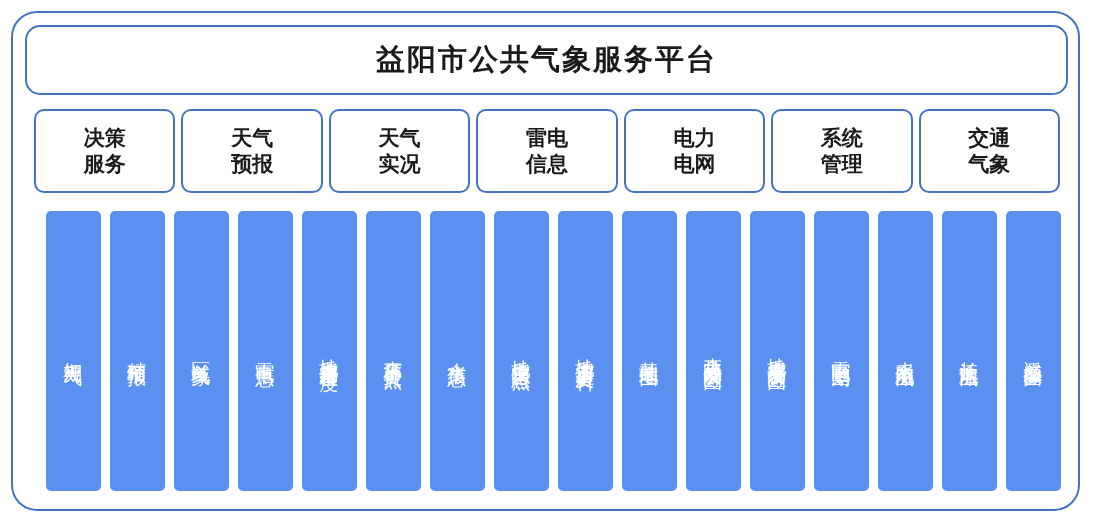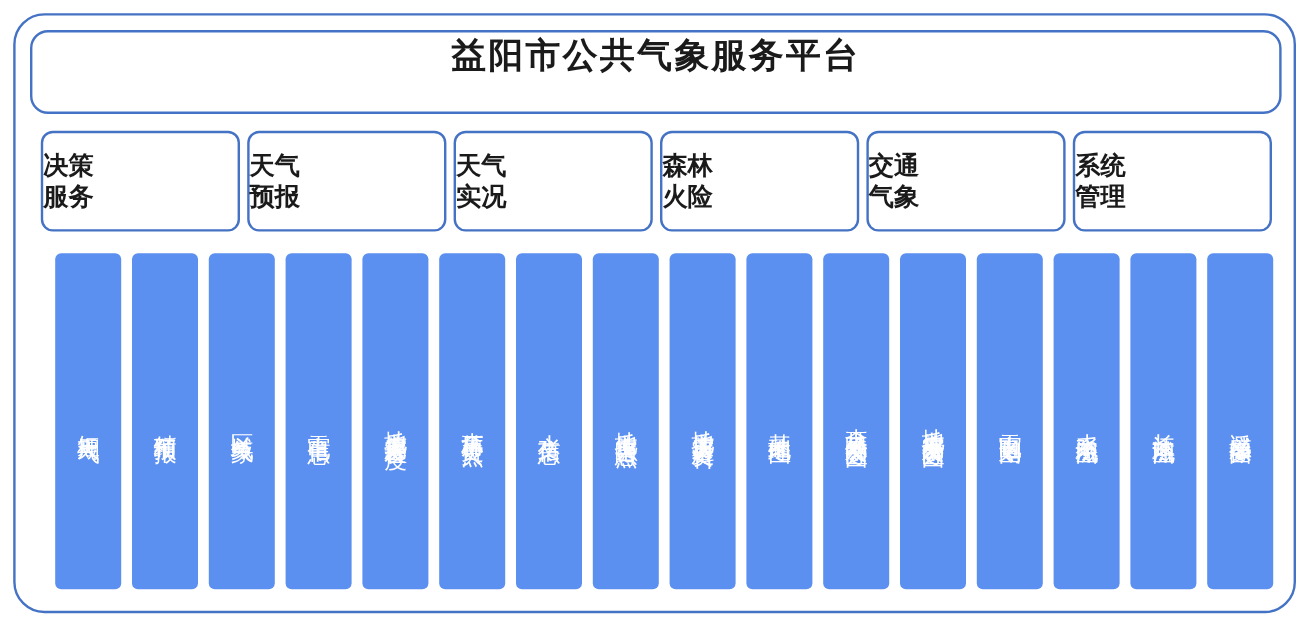--- a/index.html
+++ b/index.html
@@ -28,21 +28,21 @@
     position: absolute;
     left: 12px;
     top: 12px;
     width: 1043px;
     height: 70px;
     box-sizing: border-box;
     border: 2px solid #4472c4;
     border-radius: 15px;
     background: #ffffff;
     display: flex;
-    align-items: flex-start;
+    align-items: center;
     justify-content: center;
   }
   .title-text {
     font-size: 29px;
     font-weight: bold;
     color: #1a1a1a;
     letter-spacing: 2px;
   }
   .nav-row {
     position: absolute;
@@ -54,20 +54,21 @@
     gap: 6px;
   }
   .nav-item {
     flex: 1 1 0;
     box-sizing: border-box;
     border: 2px solid #4472c4;
     border-radius: 10px;
     background: #ffffff;
     display: flex;
     align-items: center;
+    justify-content: center;
     text-align: center;
     line-height: 1.25;
     font-size: 21px;
     font-weight: bold;
     color: #1a1a1a;
     padding: 0;
   }
   .nav-item span {
     display: block;
   }
@@ -122,34 +123,40 @@
       </div>
     </div>
     <div class="nav-item">
       <div>
         <span>天气</span>
         <span>实况</span>
       </div>
     </div>
     <div class="nav-item">
       <div>
-        <span>森林</span>
-        <span>火险</span>
+        <span>雷电</span>
+        <span>信息</span>
+      </div>
+    </div>
+    <div class="nav-item">
+      <div>
+        <span>电力</span>
+        <span>电网</span>
+      </div>
+    </div>
+    <div class="nav-item">
+      <div>
+        <span>系统</span>
+        <span>管理</span>
       </div>
     </div>
     <div class="nav-item">
       <div>
         <span>交通</span>
         <span>气象</span>
-      </div>
-    </div>
-    <div class="nav-item">
-      <div>
-        <span>系统</span>
-        <span>管理</span>
       </div>
     </div>
   </div>
 
   <div class="cards-row">
     <div class="card">短期天气</div>
     <div class="card">精细预报</div>
     <div class="card">区域气象</div>
     <div class="card">雷电信息</div>
     <div class="card">地质灾害易发程度</div>

